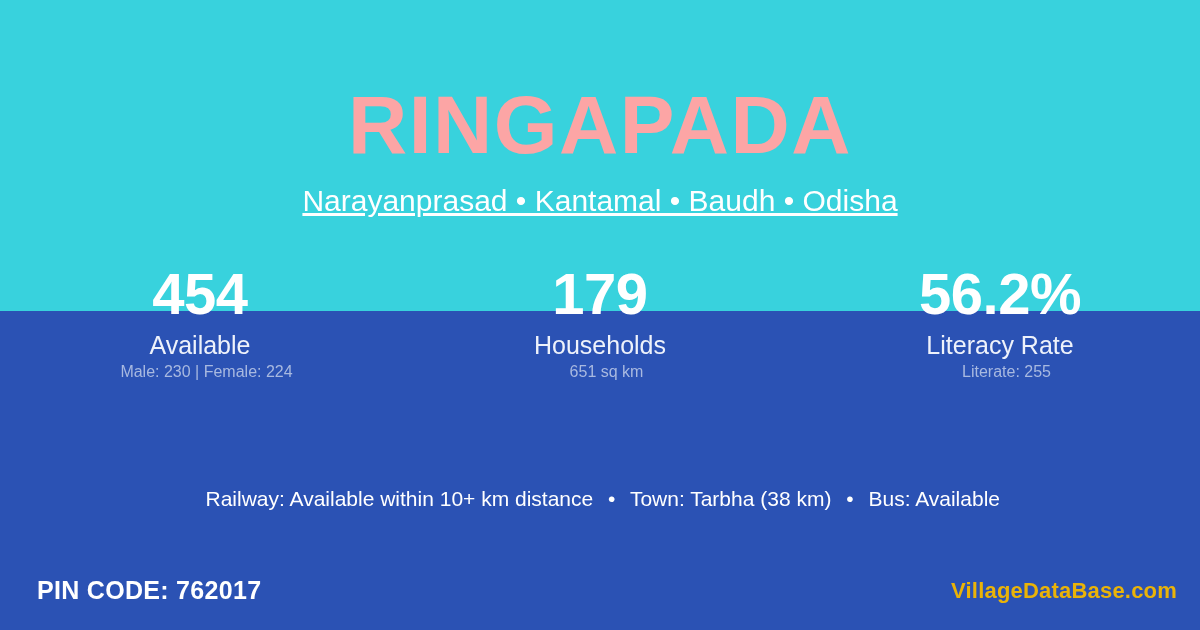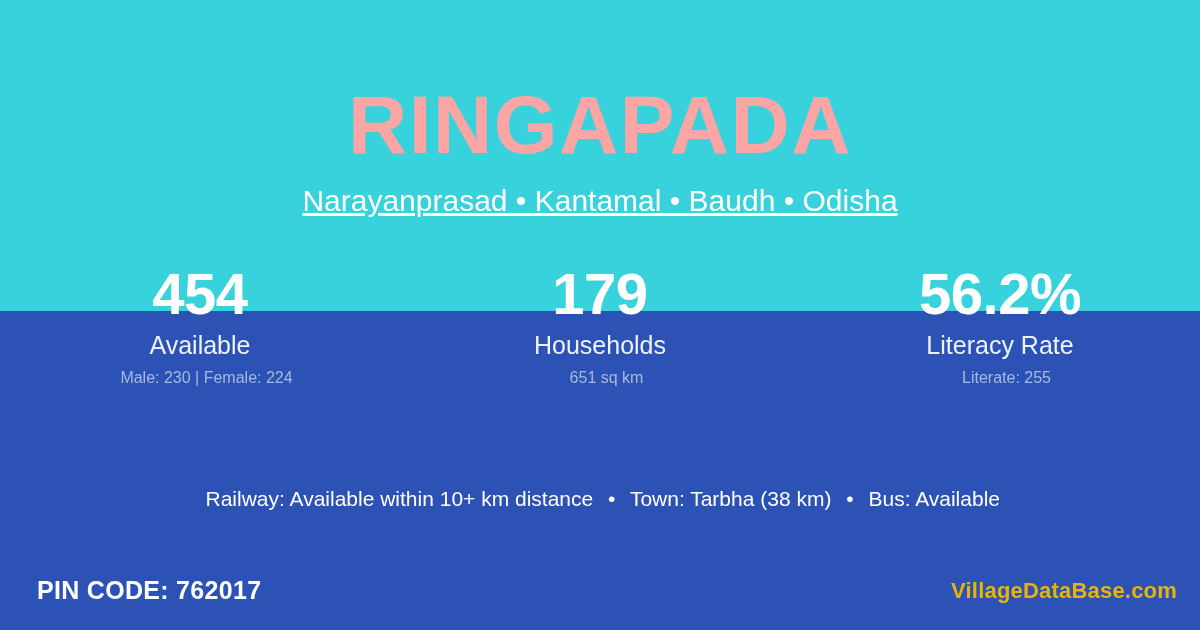--- a/index.html
+++ b/index.html
@@ -92,21 +92,21 @@
   .stat-label {
     margin-top: 6px;
     font-size: 25px;
     font-weight: normal;
     color: #eef2fb;
     line-height: 1.15;
     white-space: nowrap;
   }
 
   .stat-sub {
-    margin-top: 9px;
+    margin-top: 3px;
     font-size: 16px;
     font-weight: normal;
     color: #a8b9e0;
     line-height: 1.15;
     white-space: nowrap;
     padding-left: 13px;
   }
 
   
   .info-line {

